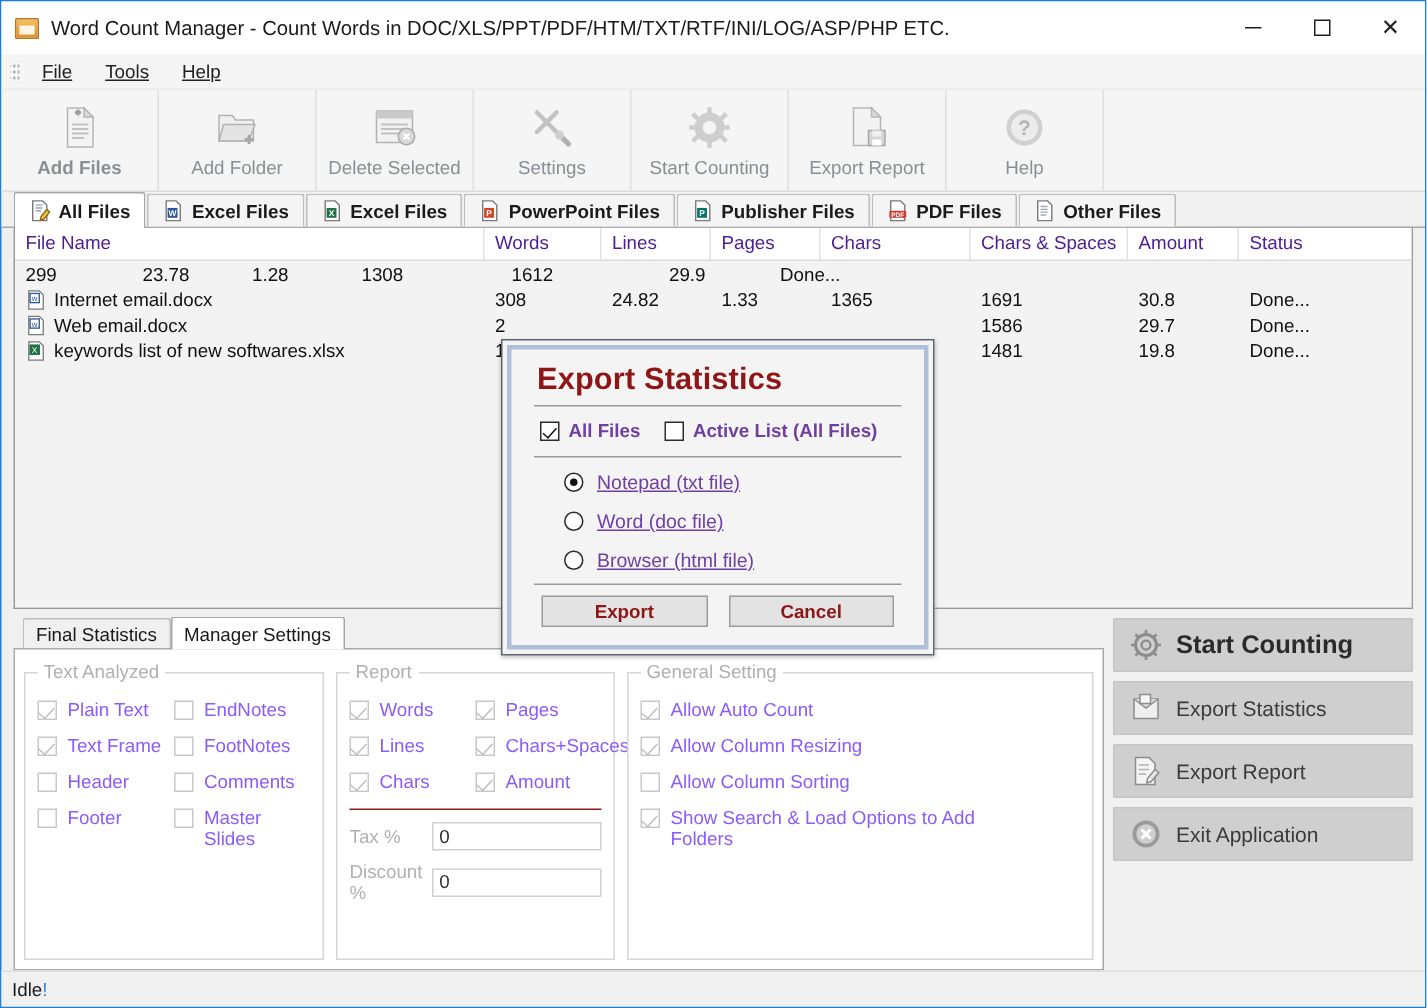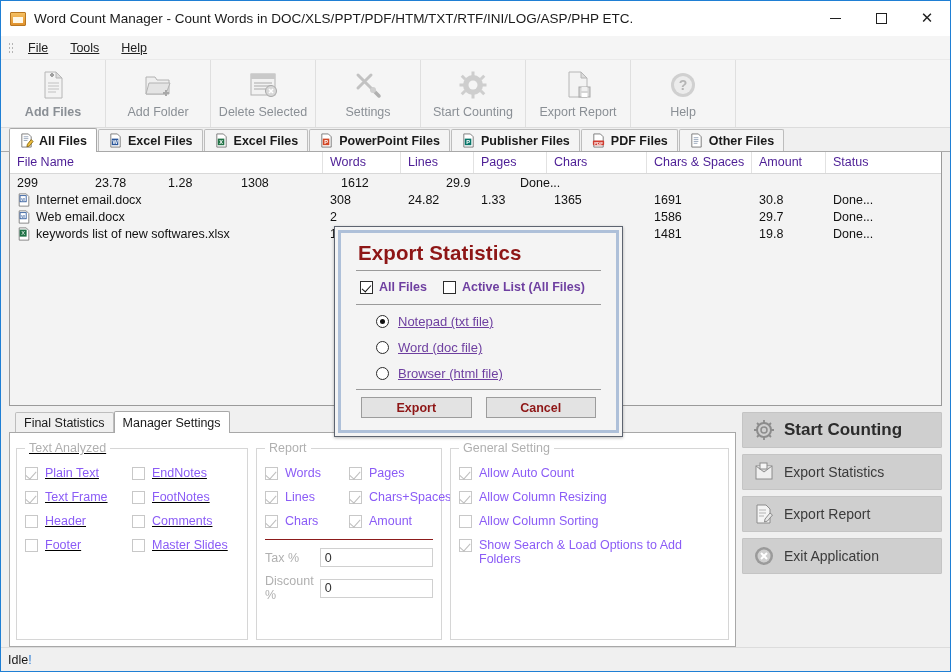--- a/index.html
+++ b/index.html
@@ -127,21 +127,21 @@
   .stab.active { background: #fff; height: 22px; border-color: #a8a8a8; margin-bottom: -1px; position: relative; z-index: 2; }
   .spanel {
     flex: 1 1 auto; background: #fff; border: 1px solid #a8a8a8;
     display: flex; gap: 8px; padding: 8px 6px 6px 6px; min-height: 0;
   }
   fieldset {
     border: 1px solid #d6d6d6; margin: 0; padding: 6px 8px 4px 8px;
     min-width: 0; position: relative;
   }
   legend { font-size: 12.5px; color: #b0b0b0; padding: 0 4px; }
-  .fs-text { width: 232px; text-decoration: underline; }
+  .fs-text { width: 200px; }
   .fs-report { width: 186px; }
   .fs-general { flex: 1 1 auto; }
 
   .cbrow { display: flex; }
   .cb {
     display: flex; align-items: flex-start; gap: 7px; font-size: 12.5px;
     color: #8b5cf6; margin: 0 0 0 0; padding: 5px 0;
   }
   .box {
     width: 13px; height: 13px; flex: 0 0 13px; margin-top: 1px;

